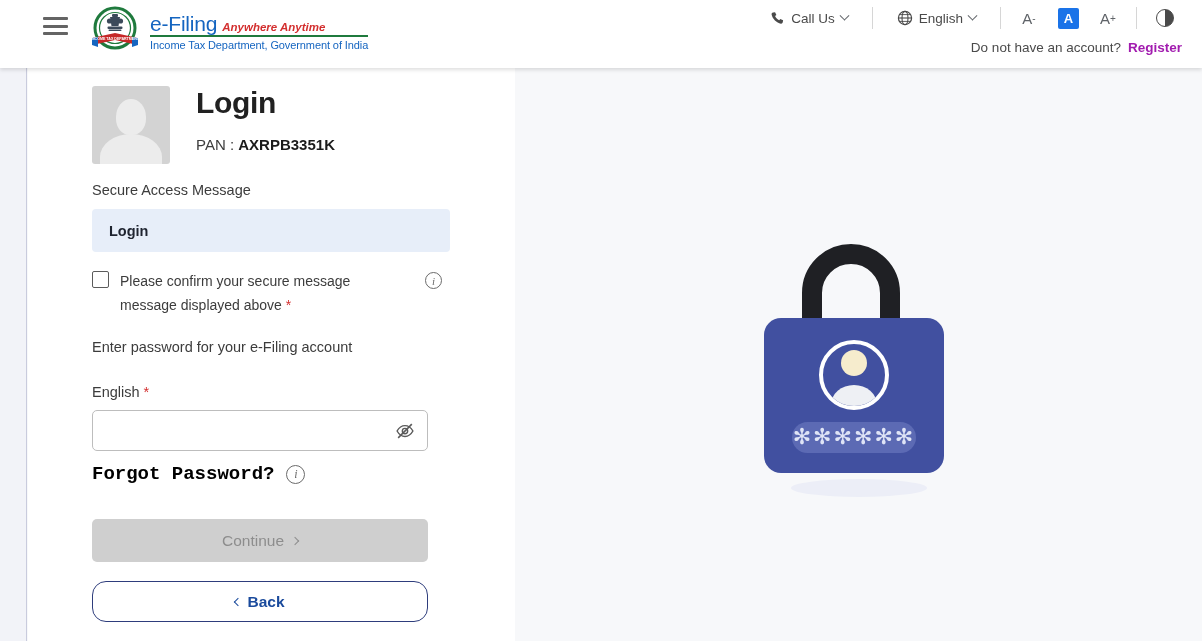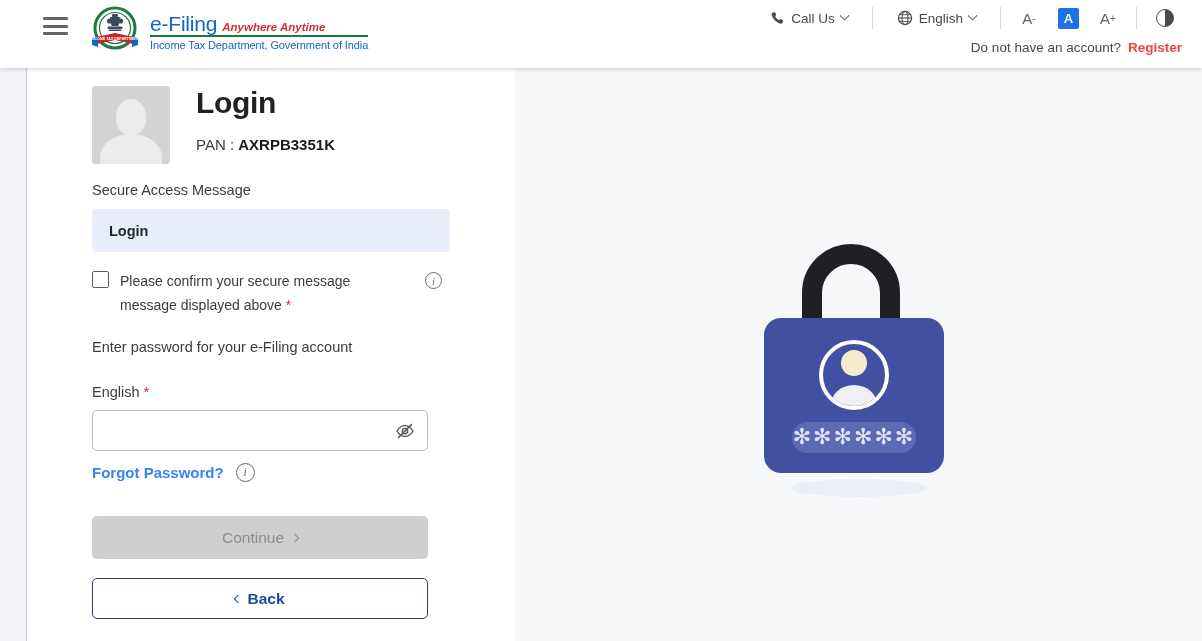--- a/index.html
+++ b/index.html
@@ -148,21 +148,21 @@
   }
   .account-line {
     position: absolute;
     right: 20px; top: 6px;
     font-size: 13.5px;
     color: #4a4a4a;
     display: flex;
     gap: 7px;
   }
   .register-link {
-    color: #ef4444;
+    color: #a21caf;
     font-weight: bold;
     cursor: pointer;
   }
 
   
   .page {
     position: absolute;
     left: 0; top: 68px;
     width: 1202px;
     height: 575px;
@@ -330,24 +330,25 @@
     justify-content: center;
   }
 
   .forgot-row {
     margin-top: 12px;
     display: flex;
     align-items: center;
     gap: 12px;
   }
   .forgot-link {
-    font-size: 15px;
-    color: #3b82f6;
+    font-size: 19px;
+    color: #000000;
     font-weight: bold;
     cursor: pointer;
+    font-family: Liberation Mono, monospace;
   }
   .forgot-info {
     width: 19px; height: 19px;
     font-size: 12px;
   }
 
   .continue-btn {
     margin-top: 34px;
     width: 336px;
     height: 43px;
@@ -362,21 +363,21 @@
     justify-content: center;
     gap: 8px;
     cursor: default;
   }
   .back-btn {
     margin-top: 19px;
     width: 336px;
     height: 41px;
     background: #ffffff;
     border: 1.3px solid #2e3d7c;
-    border-radius: 5px;
+    border-radius: 14px;
     color: #1a4a9c;
     font-size: 15.5px;
     font-weight: bold;
     font-family: "Liberation Sans", sans-serif;
     display: flex;
     align-items: center;
     justify-content: center;
     gap: 6px;
     cursor: pointer;
   }

